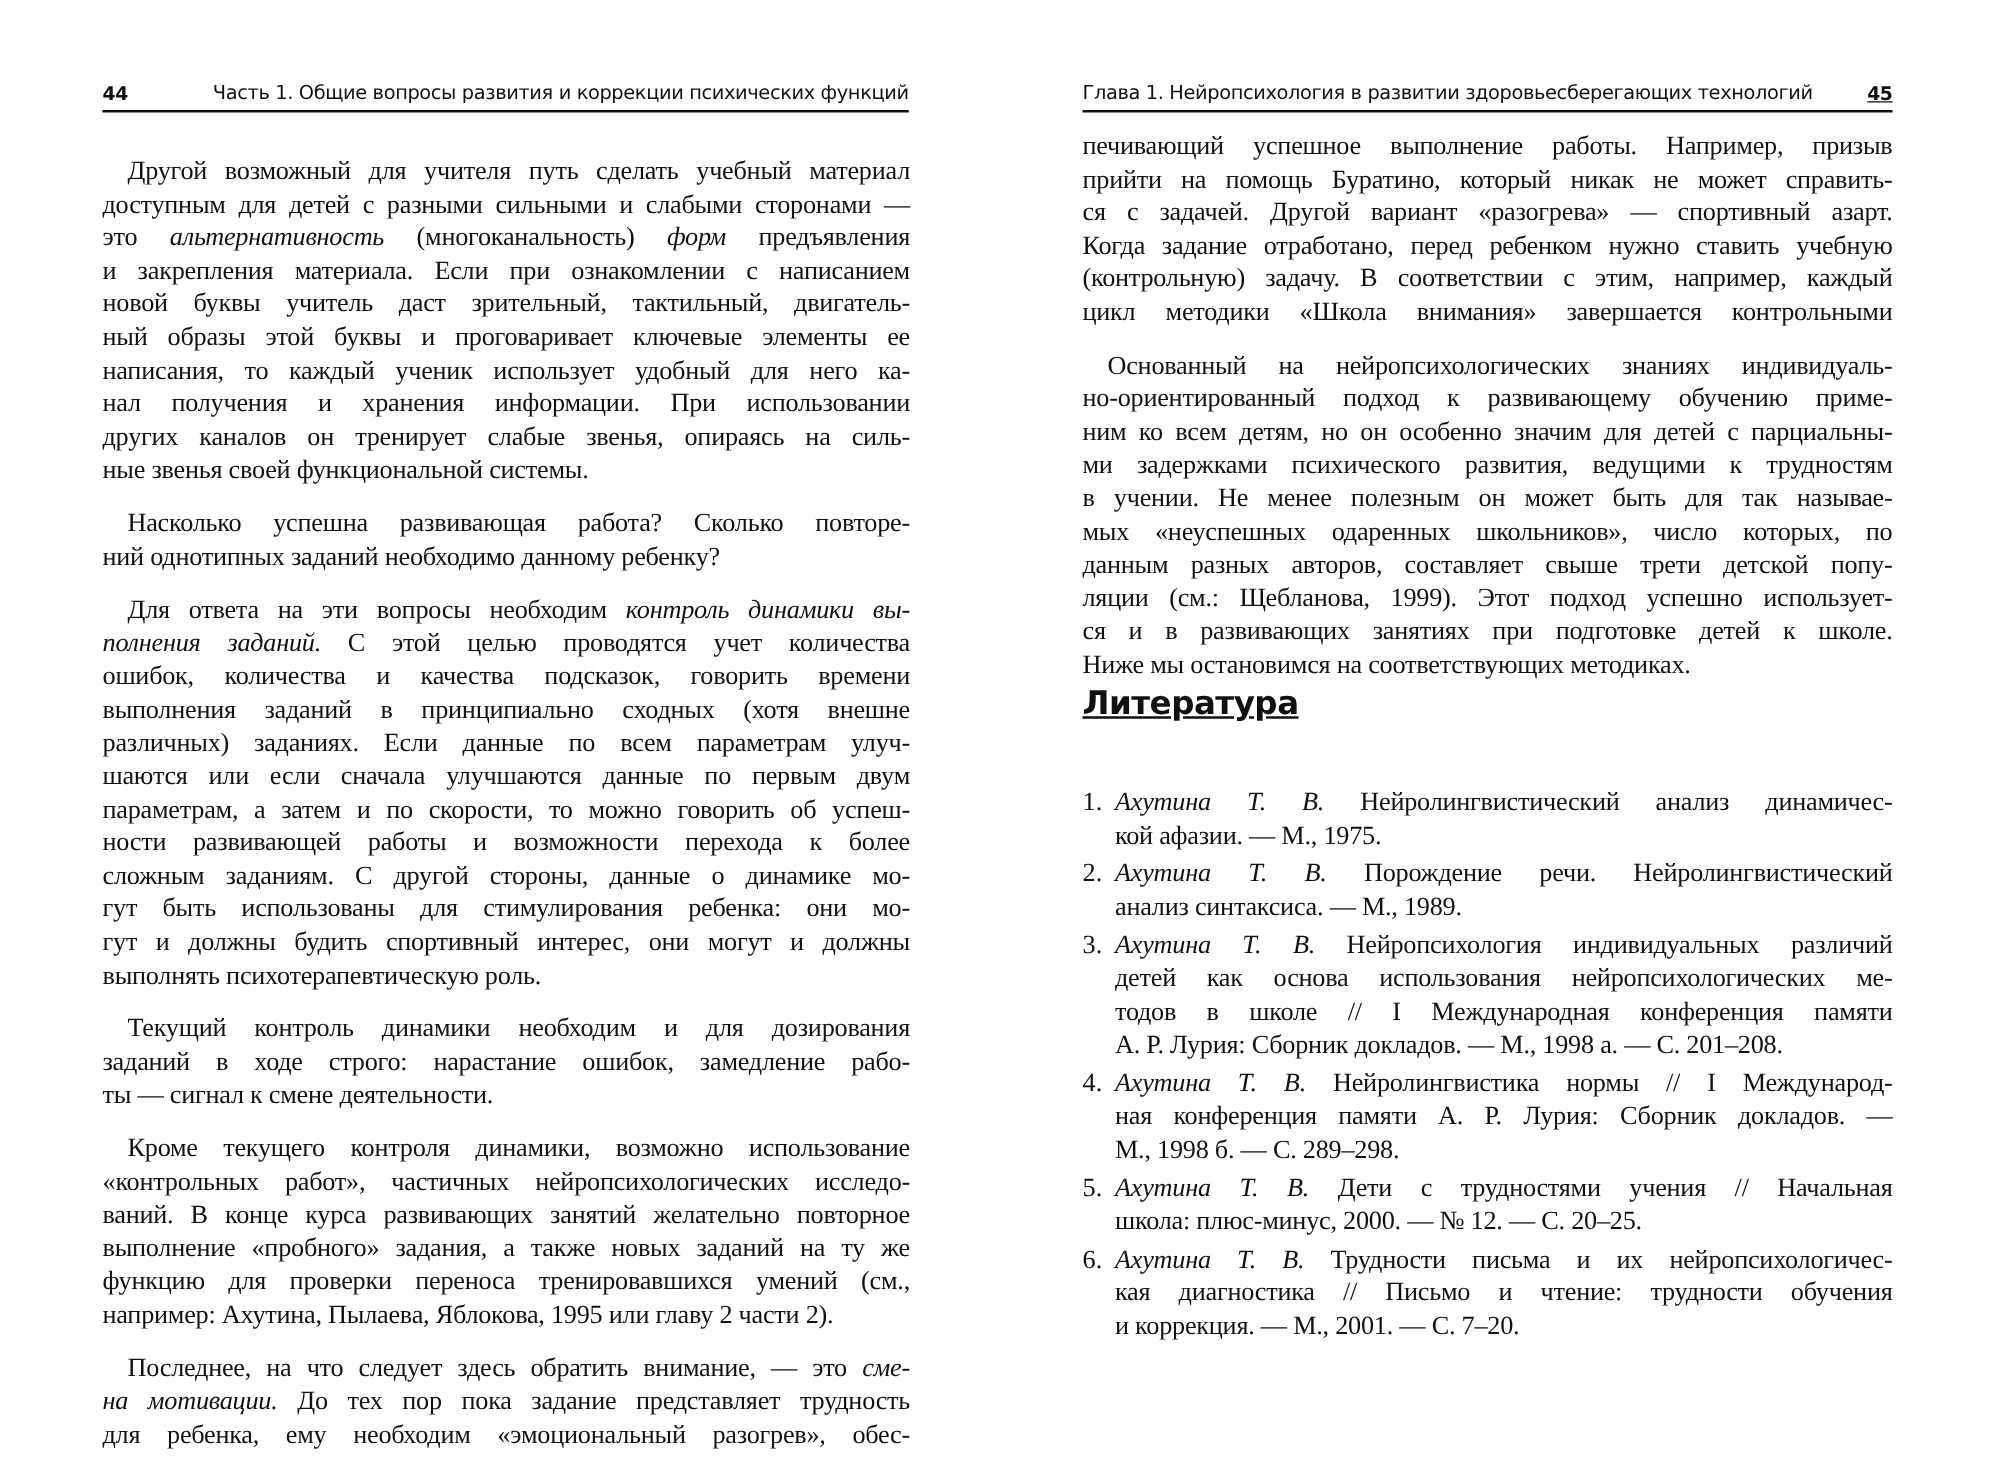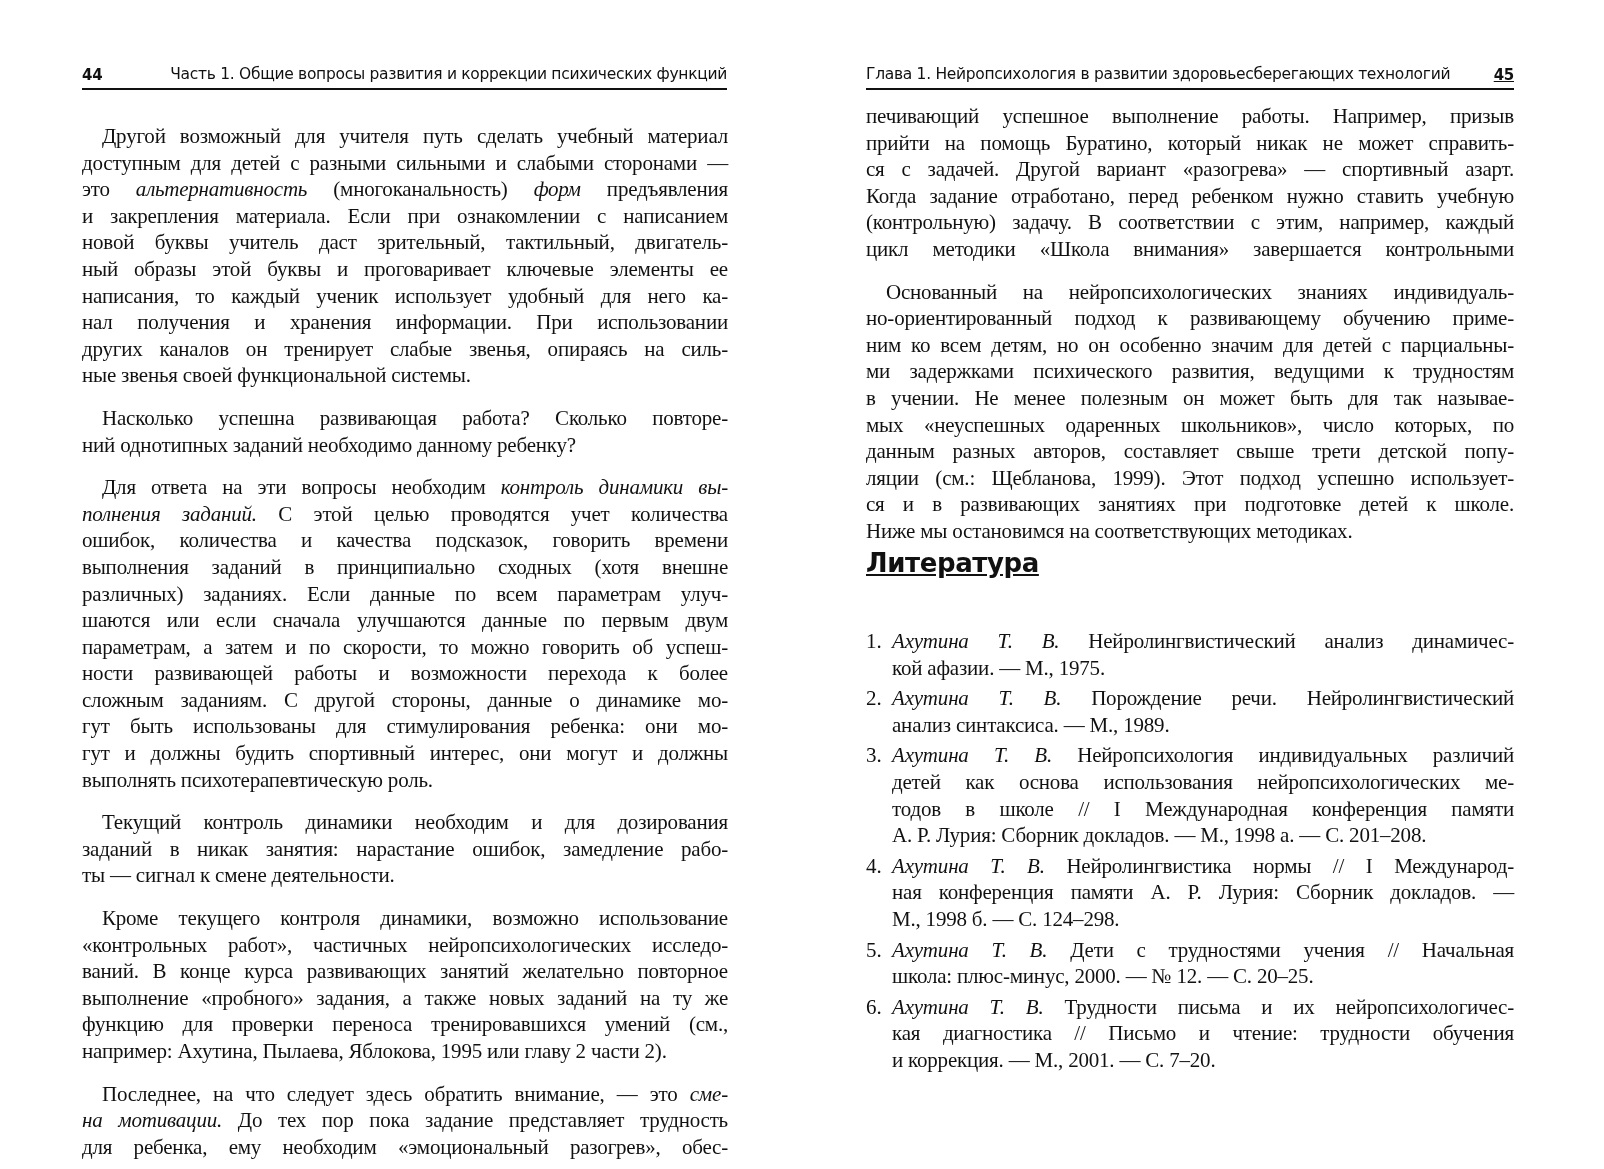--- a/index.html
+++ b/index.html
@@ -57,21 +57,21 @@
       <span class="line">выполнения заданий в принципиально сходных (хотя внешне</span>
       <span class="line">различных) заданиях. Если данные по всем параметрам улуч-</span>
       <span class="line">шаются или если сначала улучшаются данные по первым двум</span>
       <span class="line">параметрам, а затем и по скорости, то можно говорить об успеш-</span>
       <span class="line">ности развивающей работы и возможности перехода к более</span>
       <span class="line">сложным заданиям. С другой стороны, данные о динамике мо-</span>
       <span class="line">гут быть использованы для стимулирования ребенка: они мо-</span>
       <span class="line">гут и должны будить спортивный интерес, они могут и должны</span>
       <span class="line last">выполнять психотерапевтическую роль.</span>
       <span class="line indent">Текущий контроль динамики необходим и для дозирования</span>
-      <span class="line">заданий в никак занятия: нарастание ошибок, замедление рабо-</span>
+      <span class="line">заданий в ходе строго: нарастание ошибок, замедление рабо-</span>
       <span class="line last">ты — сигнал к смене деятельности.</span>
       <span class="line indent">Кроме текущего контроля динамики, возможно использование</span>
       <span class="line">«контрольных работ», частичных нейропсихологических исследо-</span>
       <span class="line">ваний. В конце курса развивающих занятий желательно повторное</span>
       <span class="line">выполнение «пробного» задания, а также новых заданий на ту же</span>
       <span class="line">функцию для проверки переноса тренировавшихся умений (см.,</span>
       <span class="line last">например: Ахутина, Пылаева, Яблокова, 1995 или главу 2 части 2).</span>
       <span class="line indent">Последнее, на что следует здесь обратить внимание, — это <em>сме-</em></span>
       <span class="line"><em>на мотивации.</em> До тех пор пока задание представляет трудность</span>
       <span class="line">для ребенка, ему необходим «эмоциональный разогрев», обес-</span>
@@ -117,21 +117,21 @@
         <span class="ref-num">3.</span>
         <span class="line"><em>Ахутина Т. В.</em> Нейропсихология индивидуальных различий</span>
         <span class="line">детей как основа использования нейропсихологических ме-</span>
         <span class="line">тодов в школе // I Международная конференция памяти</span>
         <span class="line last">А. Р. Лурия: Сборник докладов. — М., 1998 а. — С. 201–208.</span>
       </div>
       <div class="ref">
         <span class="ref-num">4.</span>
         <span class="line"><em>Ахутина Т. В.</em> Нейролингвистика нормы // I Международ-</span>
         <span class="line">ная конференция памяти А. Р. Лурия: Сборник докладов. —</span>
-        <span class="line last">М., 1998 б. — С. 124–298.</span>
+        <span class="line last">М., 1998 б. — С. 289–298.</span>
       </div>
       <div class="ref">
         <span class="ref-num">5.</span>
         <span class="line"><em>Ахутина Т. В.</em> Дети с трудностями учения // Начальная</span>
         <span class="line last">школа: плюс-минус, 2000. — № 12. — С. 20–25.</span>
       </div>
       <div class="ref">
         <span class="ref-num">6.</span>
         <span class="line"><em>Ахутина Т. В.</em> Трудности письма и их нейропсихологичес-</span>
         <span class="line">кая диагностика // Письмо и чтение: трудности обучения</span>

